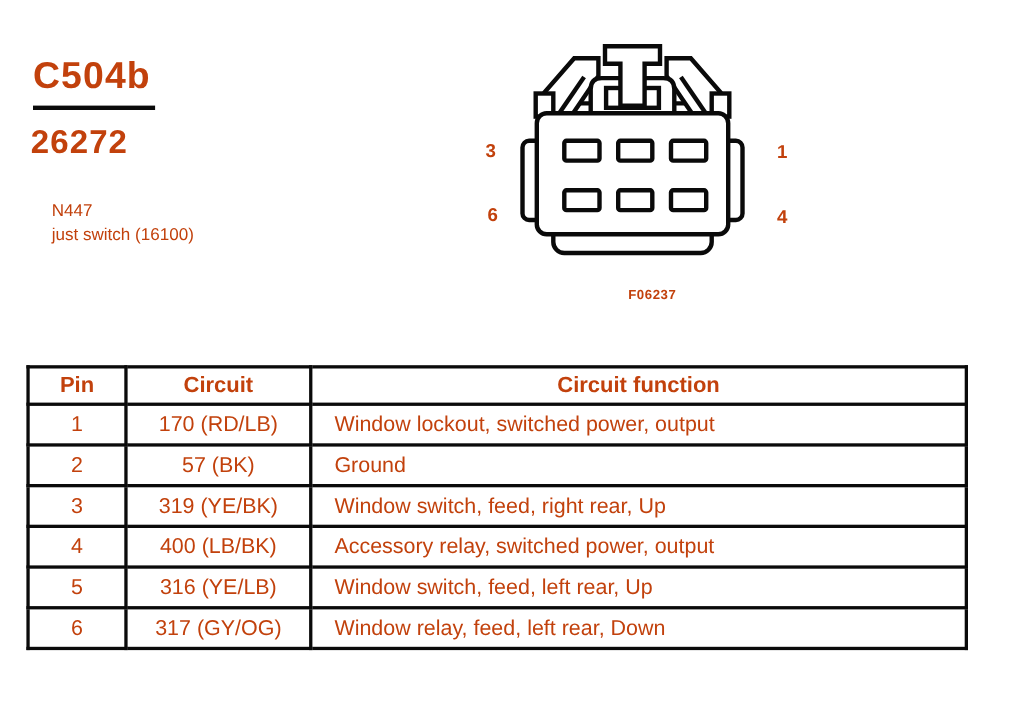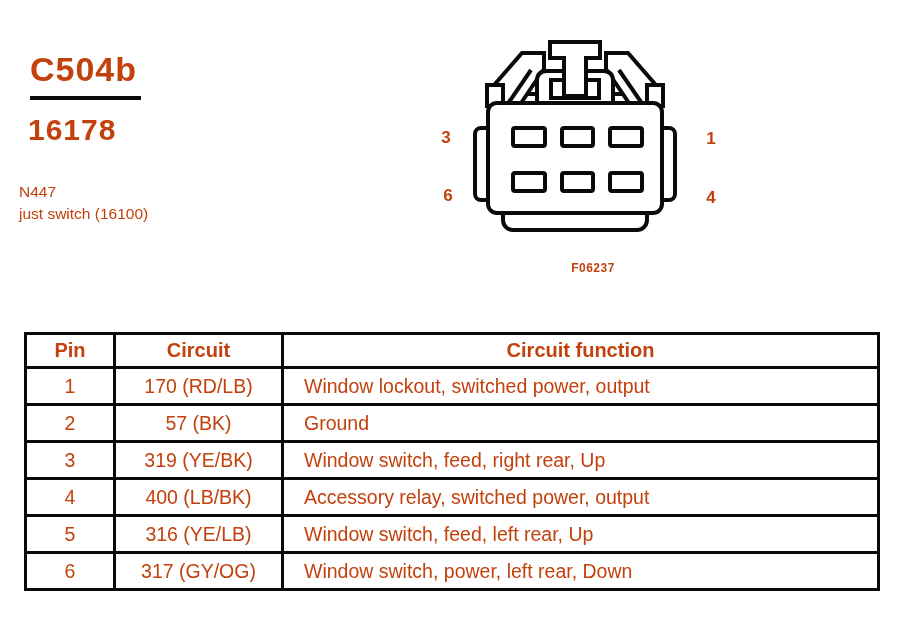--- a/index.html
+++ b/index.html
@@ -16,21 +16,21 @@
     position:absolute;left:30px;top:50px;
     font-size:34px;font-weight:bold;letter-spacing:1px;
     border-bottom:4px solid #0a0a0a;
     padding:0 4px 7px 0;
   }
   .part-number{
     position:absolute;left:28px;top:113px;
     font-size:30px;font-weight:bold;letter-spacing:1px;
   }
   .component-ref-block{
-    position:absolute;left:19px;top:181px;
+    position:absolute;left:47px;top:181px;
     font-size:15.5px;line-height:21.5px;font-weight:500;
   }
   
   .figure{position:absolute;left:0;top:0;width:924px;height:320px;}
   .connector-svg{position:absolute;left:425px;top:28px;}
   .pin-label{
     position:absolute;width:26px;text-align:center;
     font-size:17px;font-weight:bold;
   }
   .pin-tl{left:433px;top:128px;}
@@ -68,21 +68,21 @@
   table.pinout td.fn{
     text-align:left;padding-left:20px;
   }
 </style>
 </head>
 <body>
 
 <div class="page">
 
   <div class="connector-id">C504b</div>
-  <div class="part-number">16178</div>
+  <div class="part-number">26272</div>
   <div class="component-ref-block">
     <div>N447</div>
     <div>just switch (16100)</div>
   </div>
 
   <div class="figure">
     <svg class="connector-svg" width="300" height="232" viewBox="0 0 300 232">
       <g stroke="#0a0a0a" stroke-width="4" fill="#ffffff" stroke-linejoin="miter">
 
         <path d="M78,88 L78,75 Q78,66 87,66 L213,66 Q222,66 222,75 L222,88 Z"></path>
@@ -160,18 +160,18 @@
         <td class="fn">Accessory relay, switched power, output</td>
       </tr>
       <tr>
         <td>5</td>
         <td>316 (YE/LB)</td>
         <td class="fn">Window switch, feed, left rear, Up</td>
       </tr>
       <tr>
         <td>6</td>
         <td>317 (GY/OG)</td>
-        <td class="fn">Window switch, power, left rear, Down</td>
+        <td class="fn">Window relay, feed, left rear, Down</td>
       </tr>
     </tbody>
   </table>
 
 </div>
 
 </body></html>

